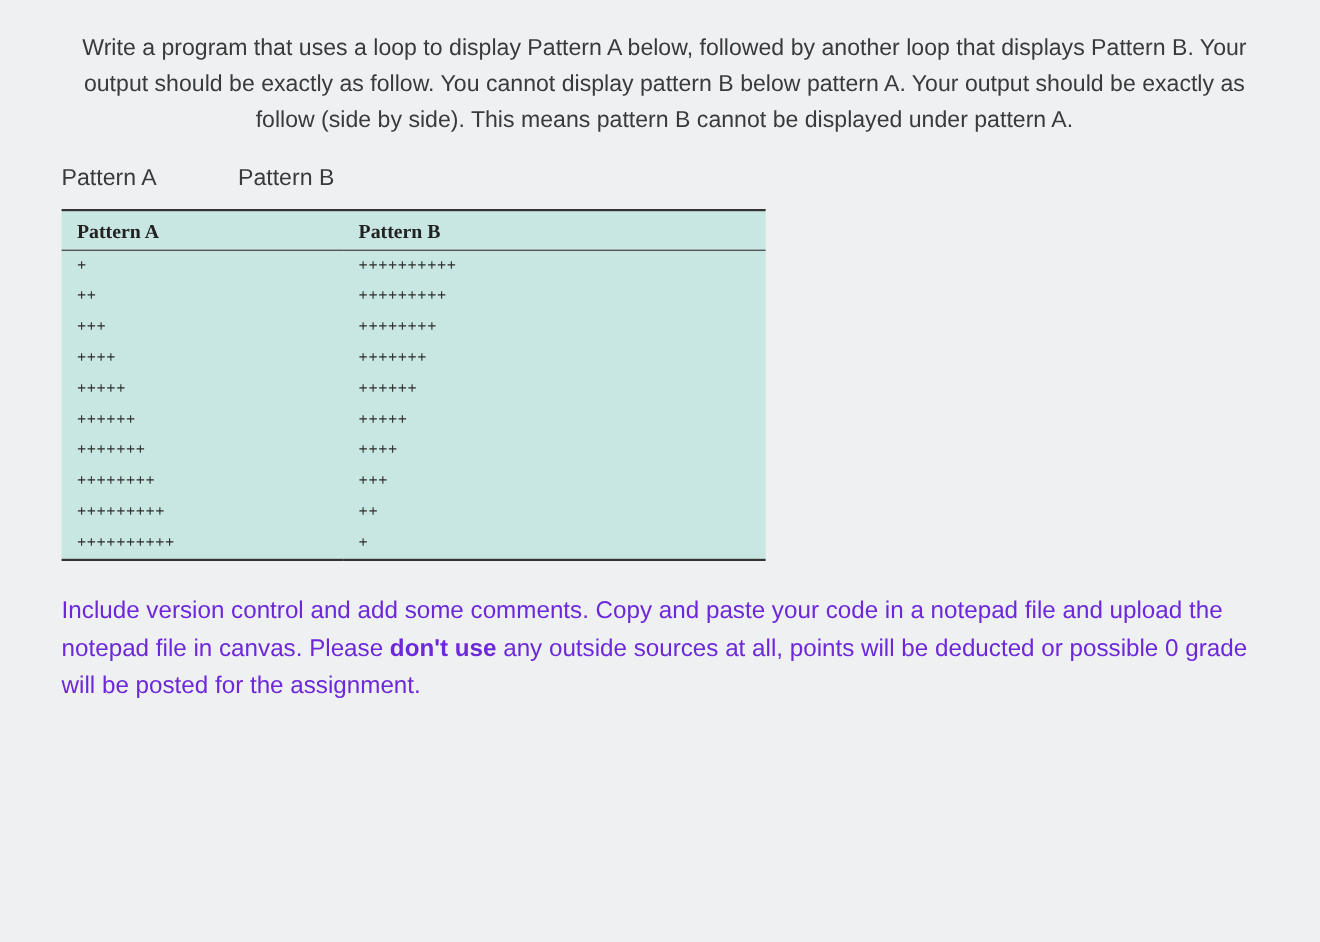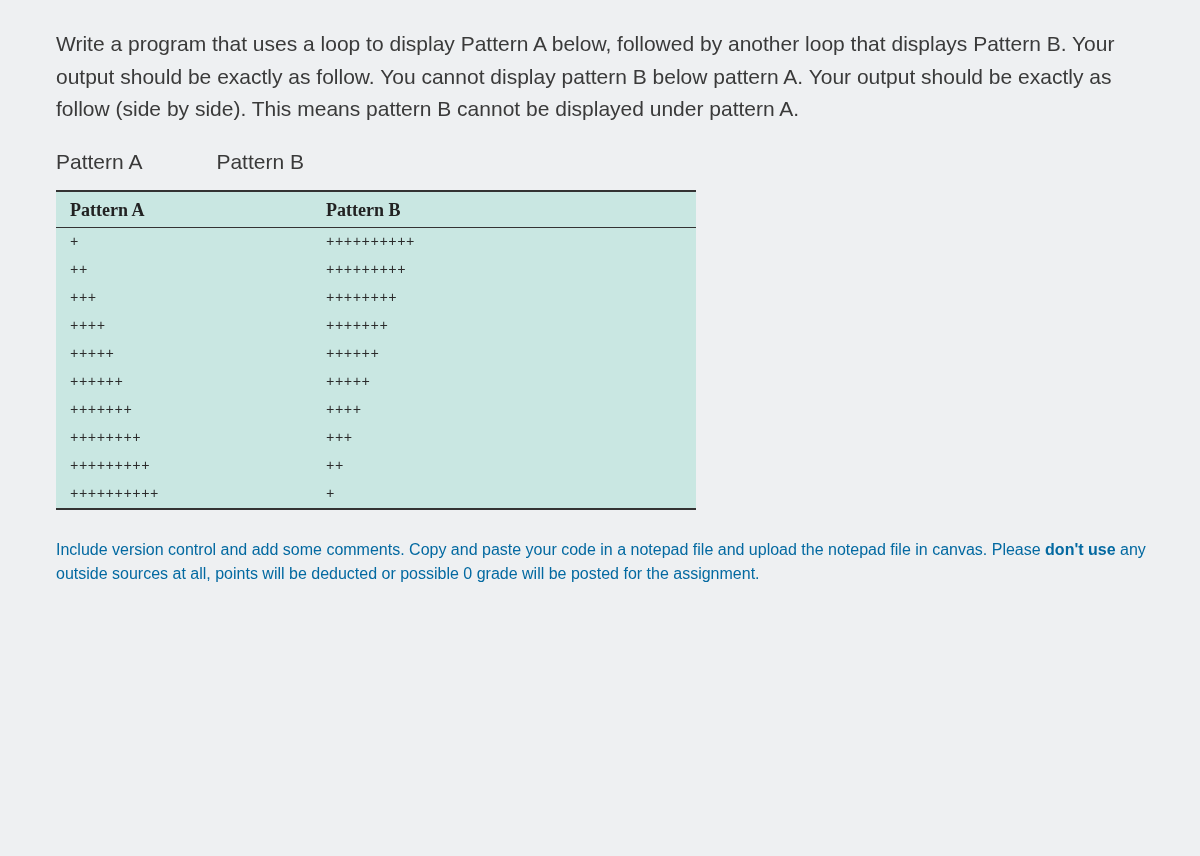--- a/index.html
+++ b/index.html
@@ -13,20 +13,21 @@
   }
   .page {
     padding: 28px 48px 28px 56px;
     box-sizing: border-box;
   }
   .intro {
     font-size: 21px;
     line-height: 1.55;
     color: #3a3a3a;
     margin-bottom: 24px;
+    text-align: center;
   }
   .labels-row {
     display: flex;
     gap: 74px;
     margin-bottom: 16px;
   }
   .labels-row span {
     font-size: 21px;
     color: #3a3a3a;
   }
@@ -56,23 +57,23 @@
     padding: 6px 14px;
     vertical-align: middle;
     letter-spacing: 0.5px;
   }
   tbody tr:last-child td {
     border-bottom: 2px solid #333;
   }
   .col-a { width: 40%; }
   .col-b { width: 60%; }
   .outro {
-    font-size: 16px;
+    font-size: 22px;
     line-height: 1.55;
-    color: #0369a1;
+    color: #6d28d9;
     margin-top: 28px;
   }
   .outro b {
     font-weight: 700;
   }
 </style>
 </head>
 <body>
 
 <div class="page">

